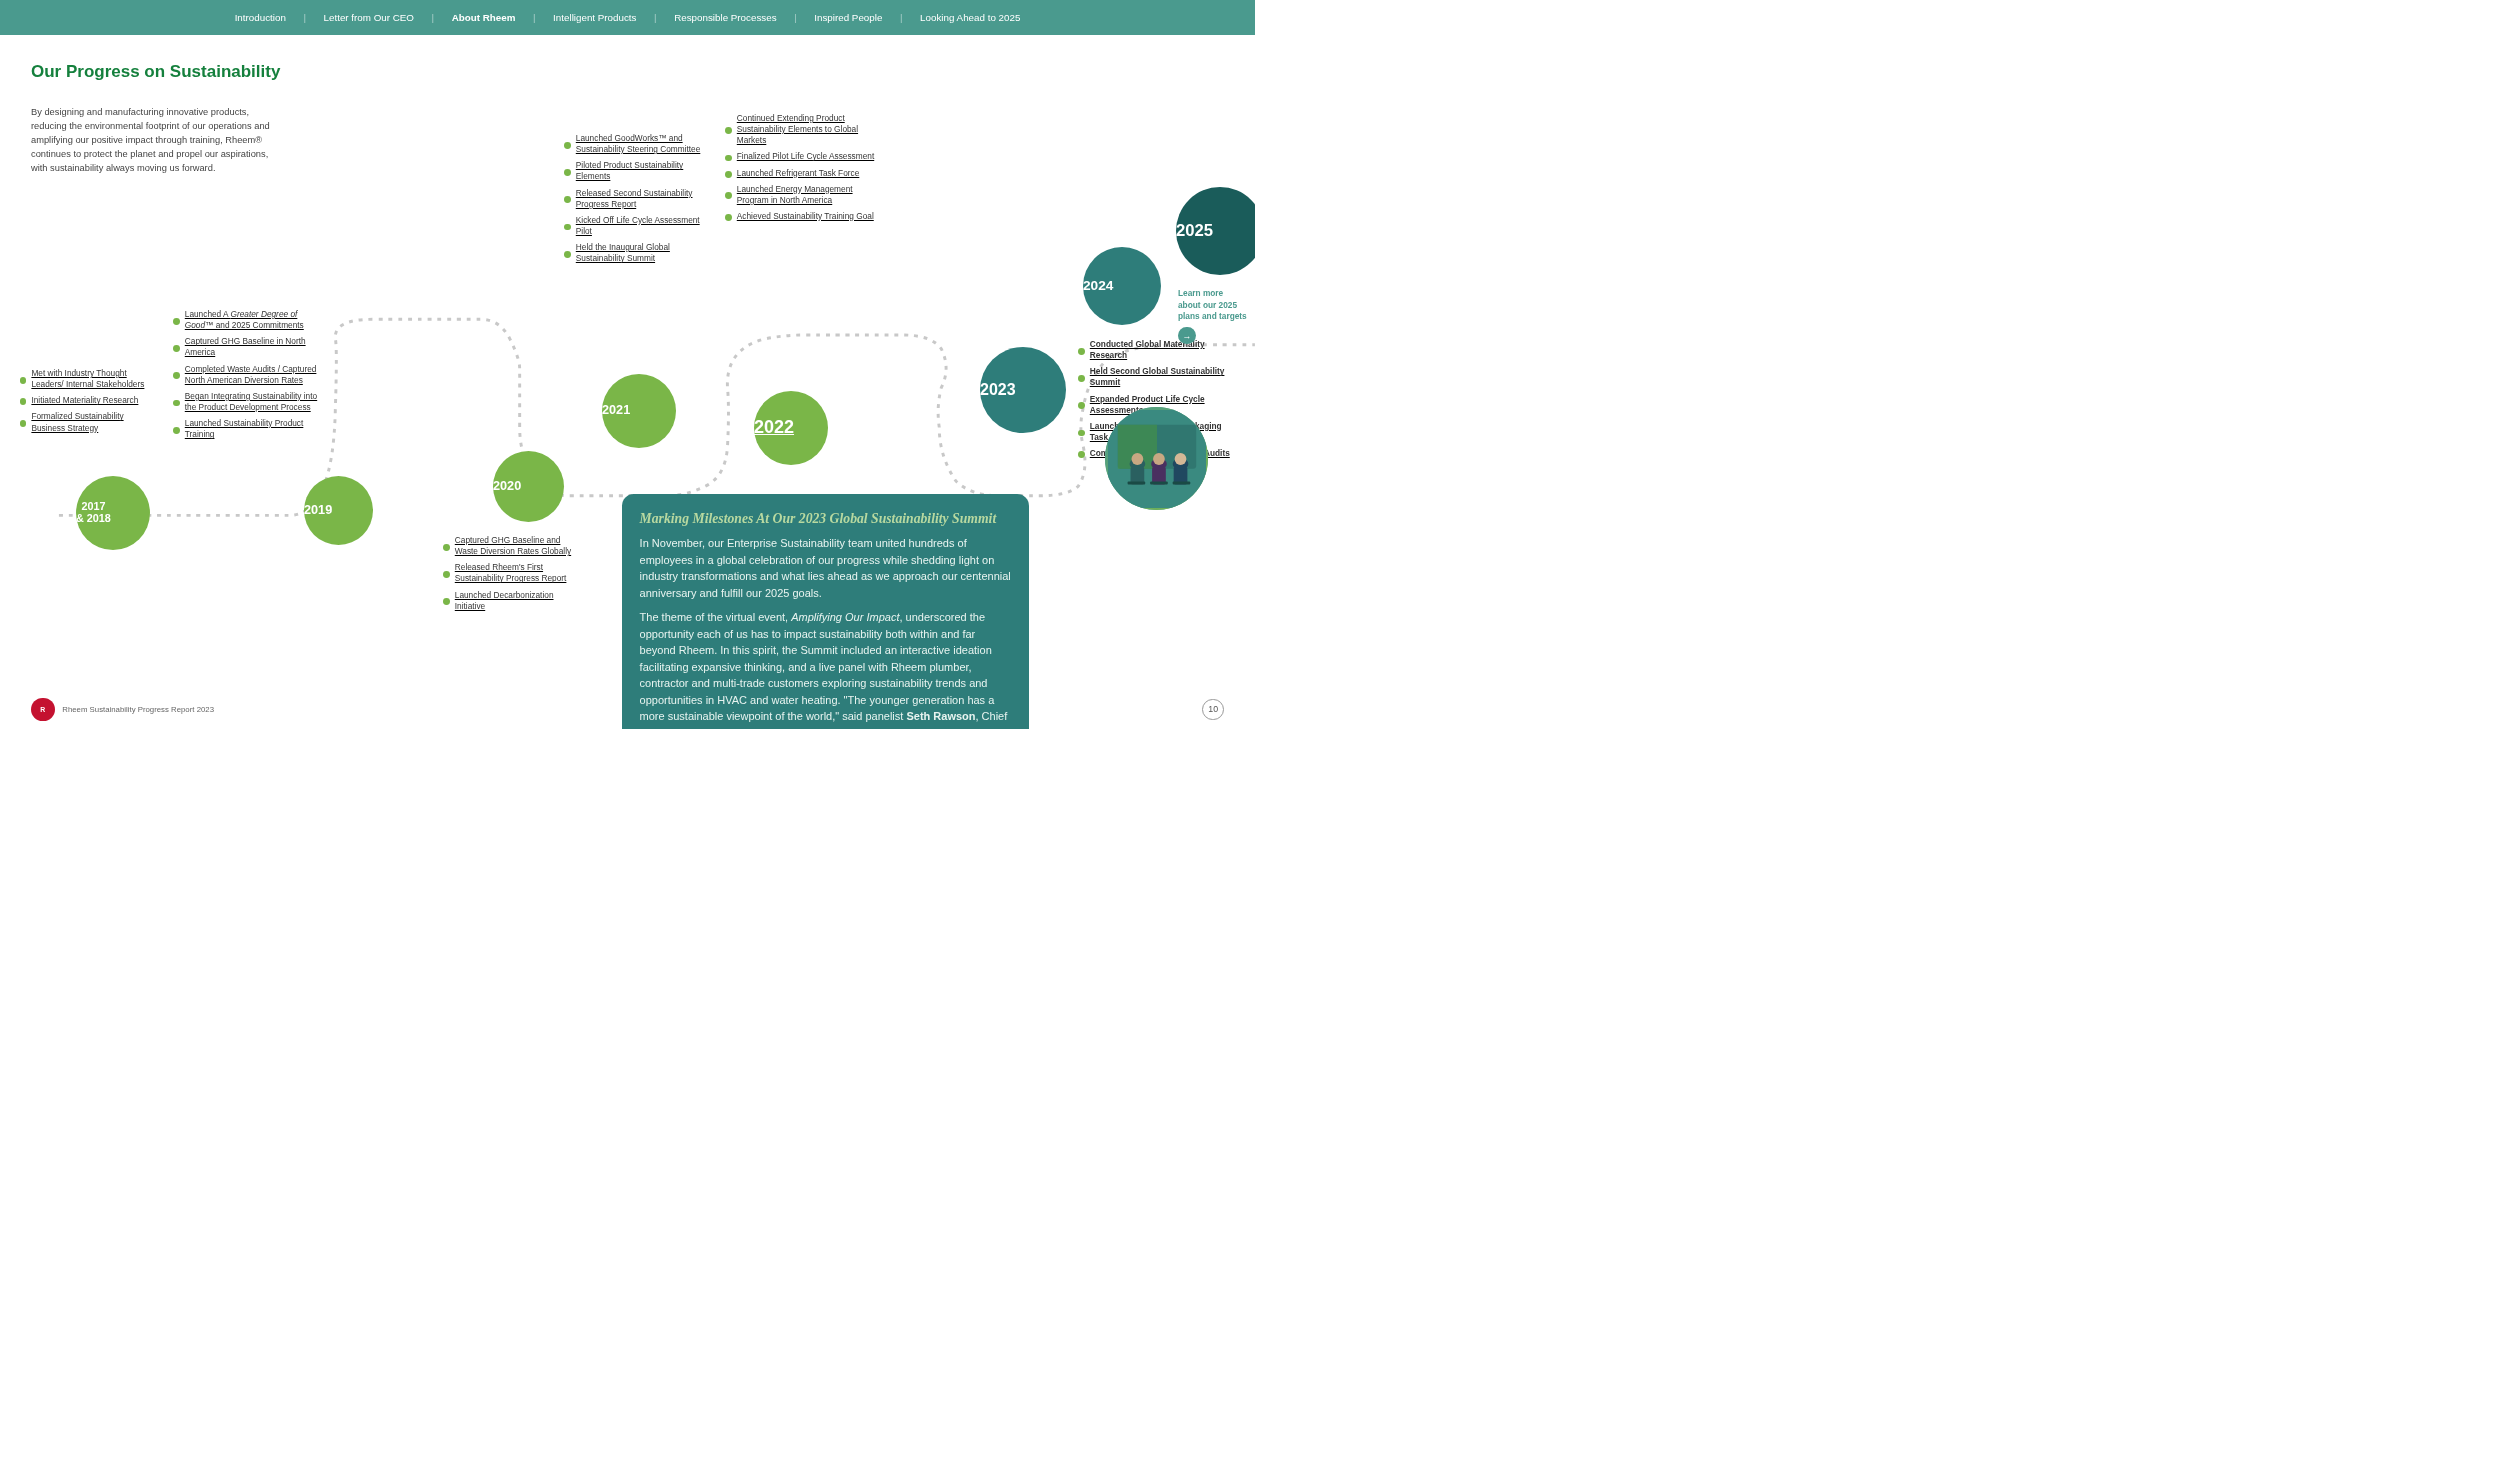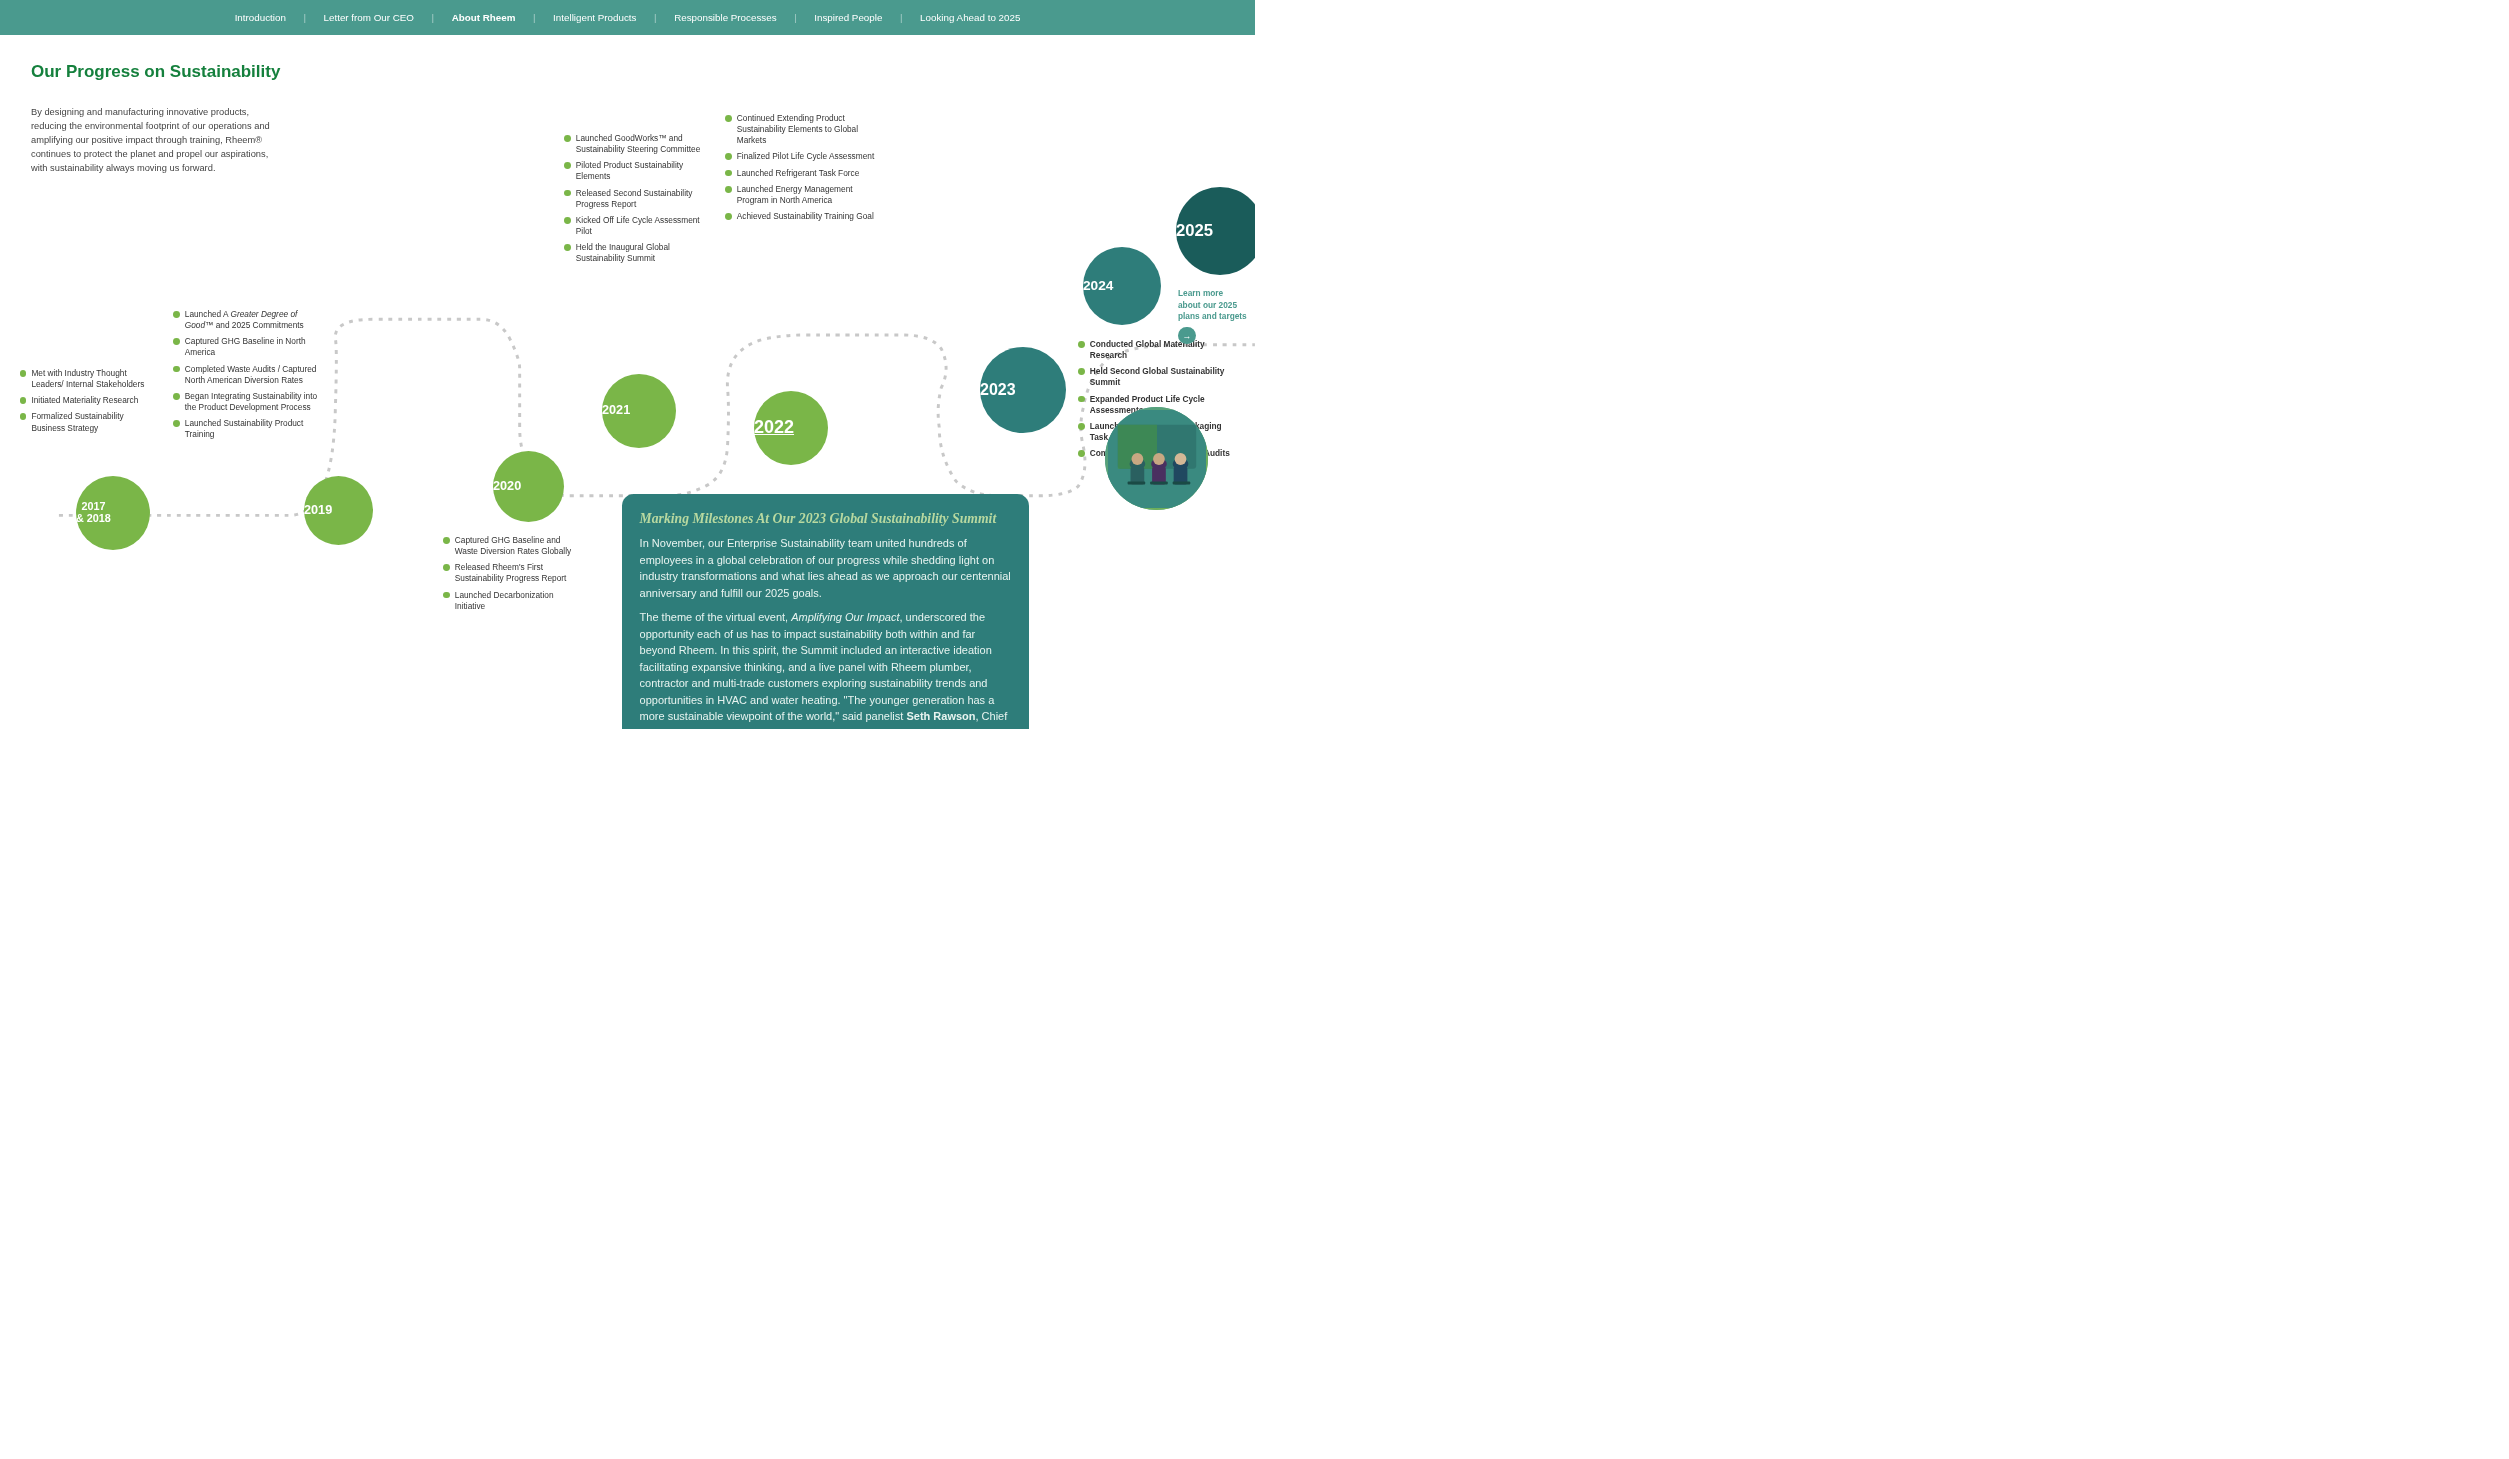--- a/index.html
+++ b/index.html
@@ -93,23 +93,24 @@
     .year-circle.dark-teal {
       background: #1a5c5a;
     }
 
     
     .bullet-group {
       position: absolute;
     }
     .bullet-item {
       display: flex;
-      align-items: flex-start;
+      align-items: center;
       gap: 4.9px;
       margin-bottom: 4.9px;
+      text-decoration: underline;
     }
     .bullet-dot {
       width: 6.9px;
       height: 6.9px;
       border-radius: 50%;
       background: #7ab648;
       margin-top: 2px;
       flex-shrink: 0;
     }
     .bullet-text {
@@ -466,15 +467,24 @@
         <rect x="67" y="58" width="14" height="18" rx="2" fill="#204860"></rect>
         <circle cx="74" cy="50" r="6" fill="#d4b896"></circle>
 
         <rect x="20" y="73" width="18" height="3" rx="1" fill="#1a4a45"></rect>
         <rect x="43" y="73" width="18" height="3" rx="1" fill="#1a4a45"></rect>
         <rect x="66" y="73" width="18" height="3" rx="1" fill="#1a4a45"></rect>
       </svg>
     </div>
   </div>
 
+  <div class="footer">
+    <div class="footer-left">
+      <div class="rheem-logo">
+        <span>R</span>
+      </div>
+      <span class="footer-text">Rheem Sustainability Progress Report 2023</span>
+    </div>
+    <div class="page-num">10</div>
+  </div>
 
 </div>
 
 
 </body></html>

